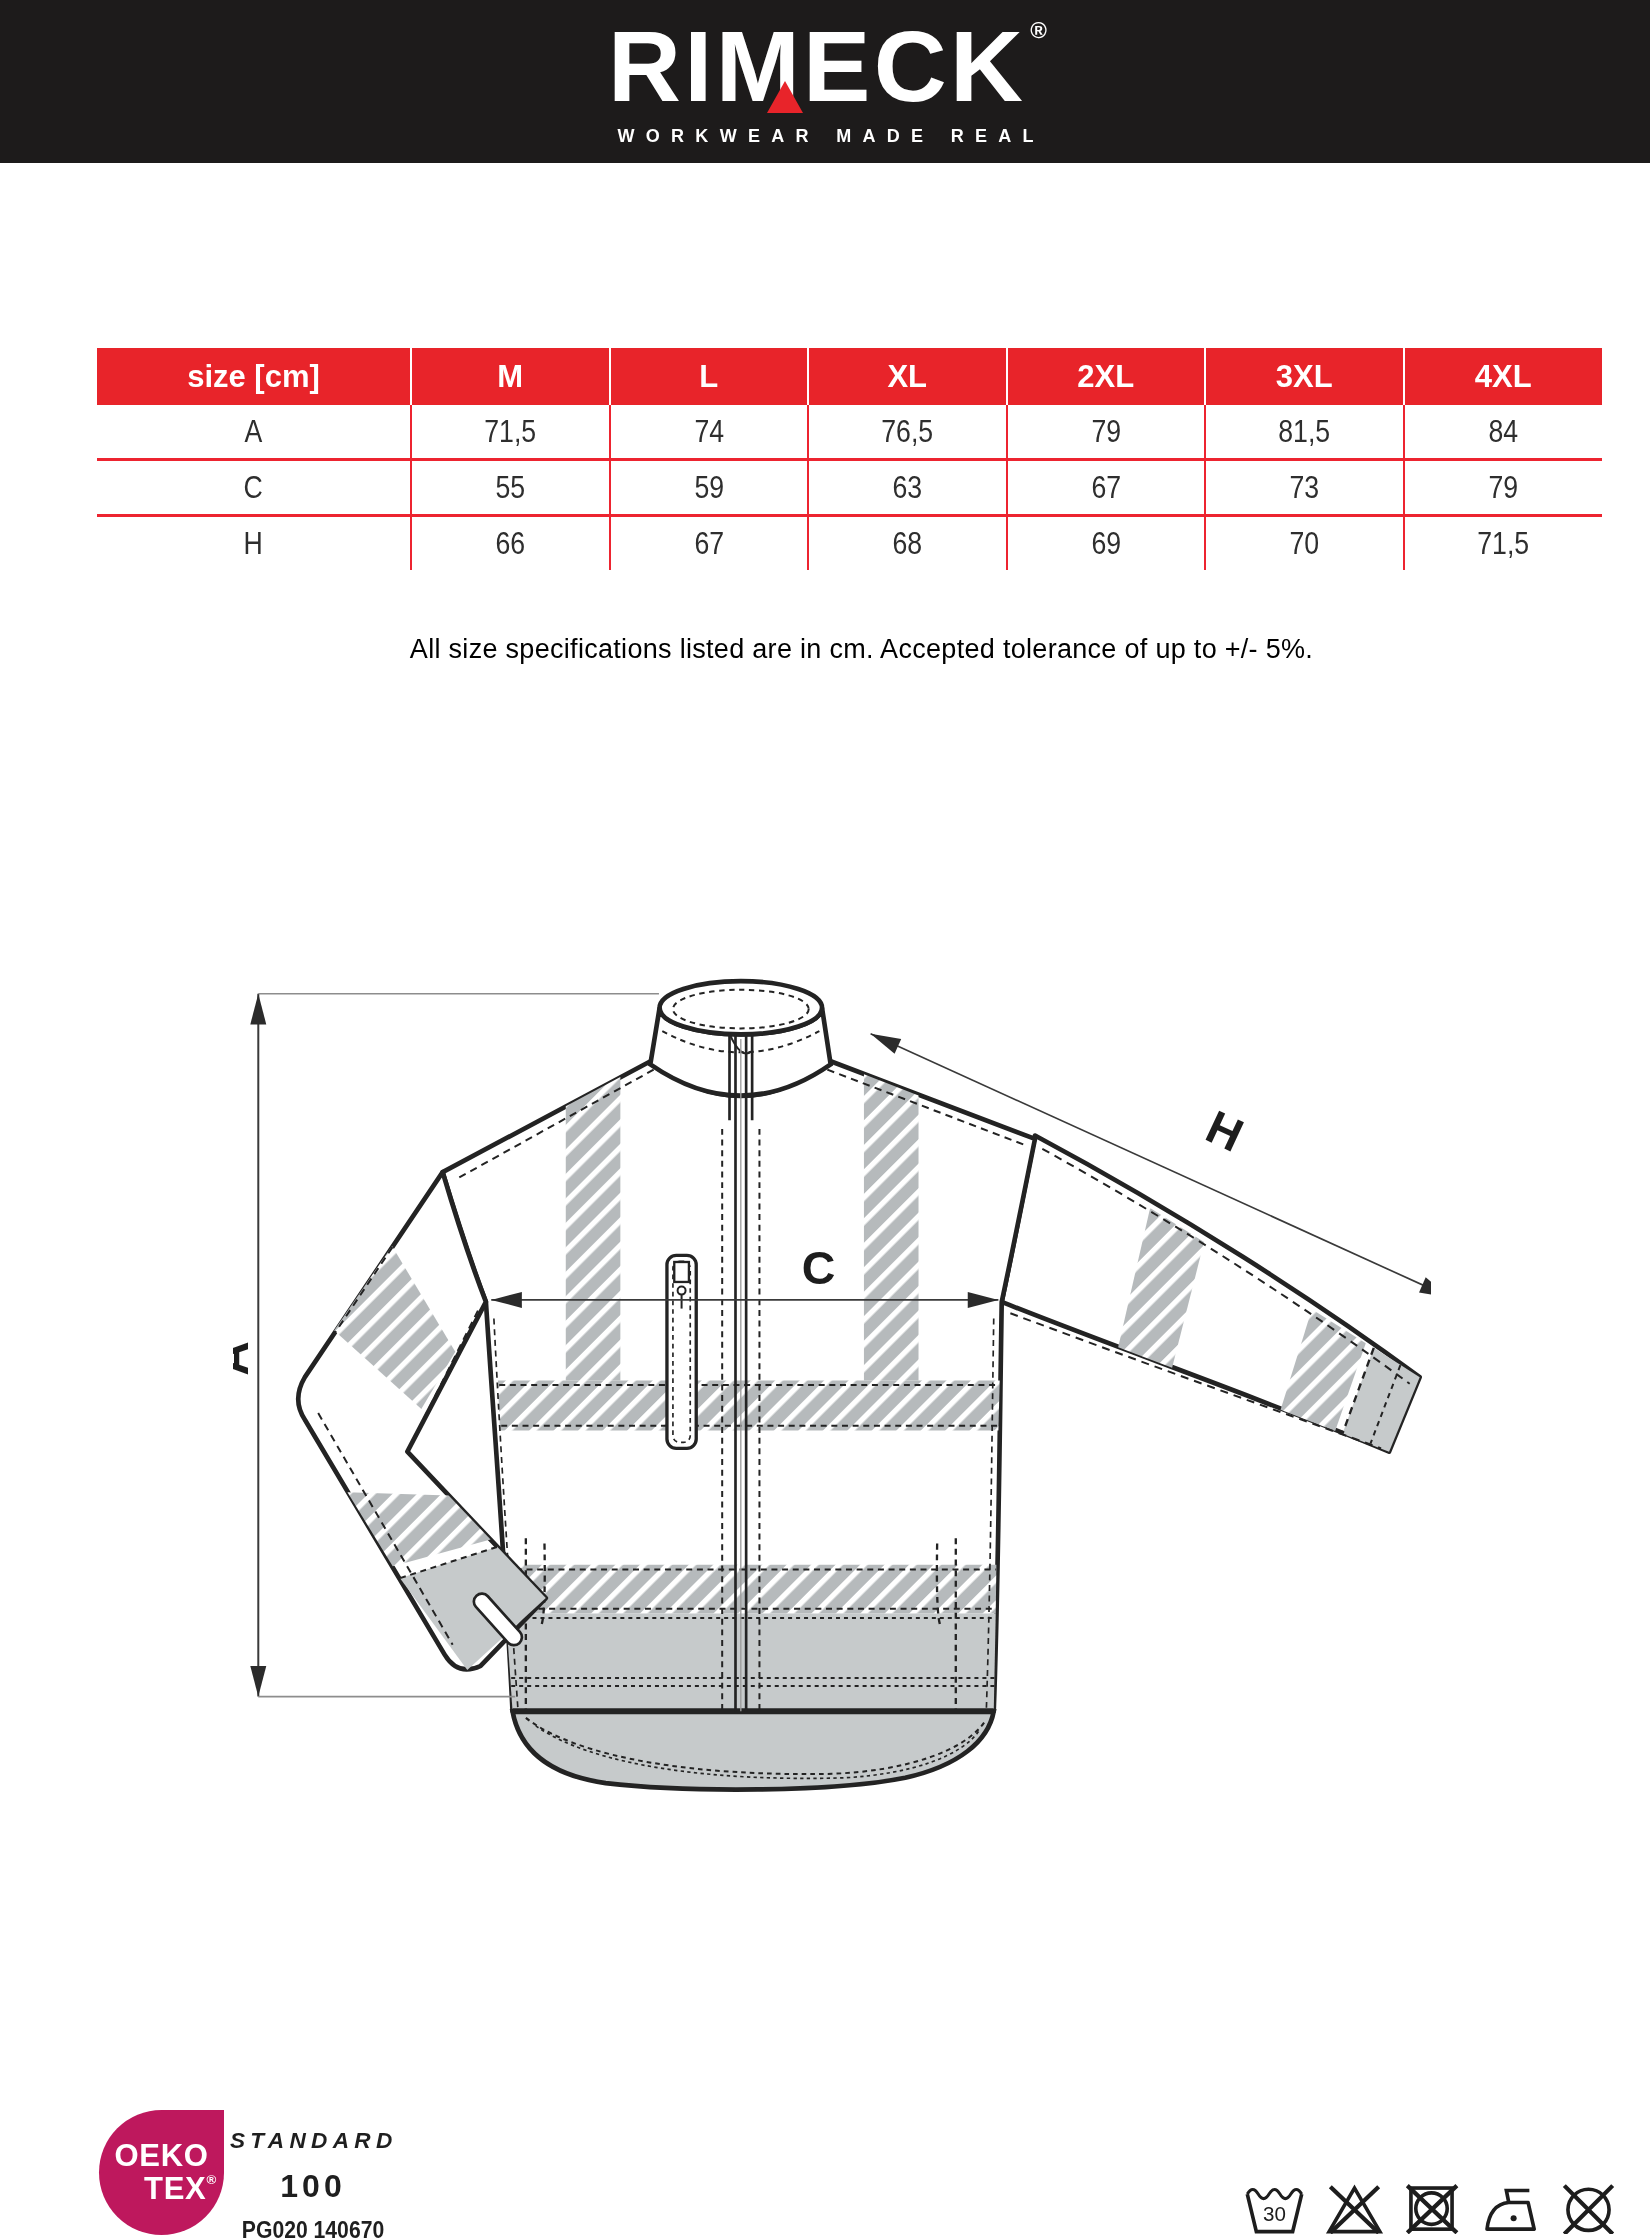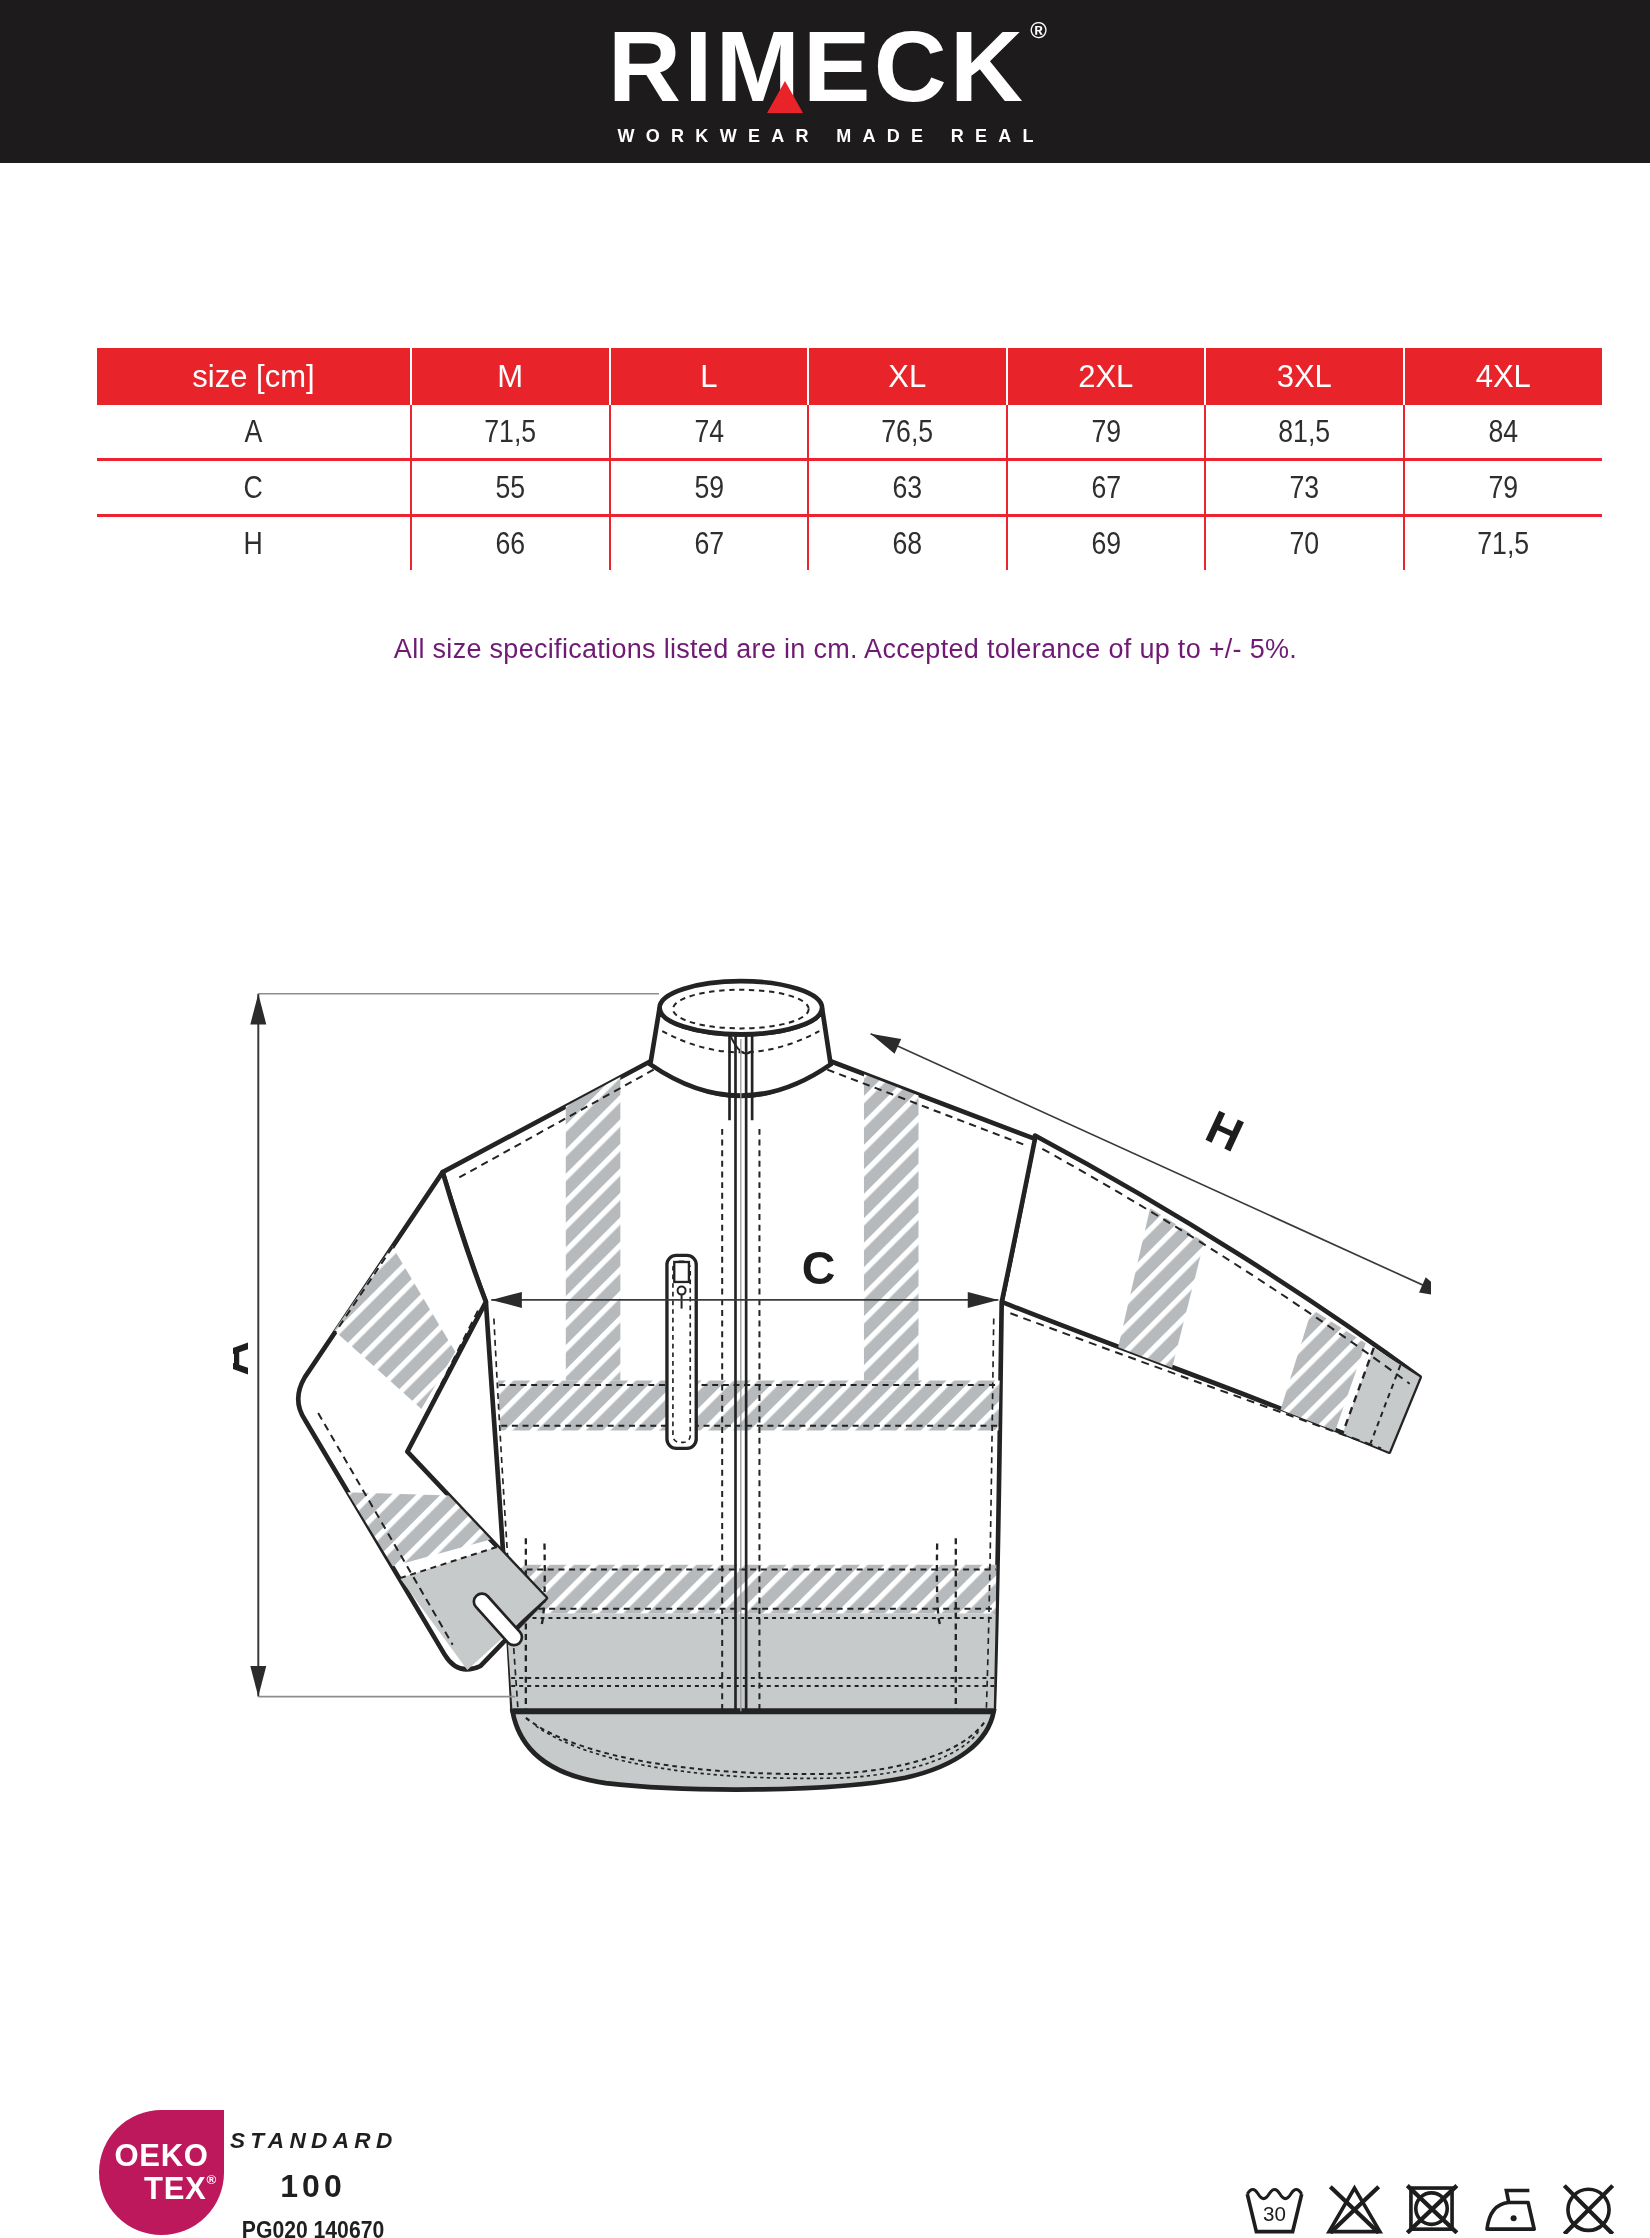--- a/index.html
+++ b/index.html
@@ -21,32 +21,32 @@
   .bullet{width:0;height:0;border-top:20px solid transparent;border-bottom:20px solid transparent;
           border-left:35px solid #e8242a;margin-top:9.3px;}
   .page-title{font-size:63px;font-weight:bold;color:#1d1d1d;margin:0 0 0 25px;line-height:1.0;letter-spacing:0.7px;}
   .product-code{color:#e8242a;font-size:35px;font-weight:bold;margin-left:13.3px;margin-top:0px;}
   .category{margin-left:auto;font-size:31px;color:#2a2a2a;margin-top:20px;display:flex;align-items:center;white-space:nowrap;}
   .gender-glyph{font-size:37px;margin-right:2.7px;line-height:1;}
 
   
   table.size-table{position:absolute;top:348px;left:97px;width:1505px;border-collapse:collapse;table-layout:fixed;}
   table.size-table col.c0{width:314px;}
-  table.size-table th{background:#e8242a;color:#fff;font-weight:normal;font-size:31px;height:55px;
+  table.size-table th{background:#e8242a;color:#fff;font-weight:bold;font-size:31px;height:55px;
                       border-left:2.7px solid #fff;}
   table.size-table th:first-child{border-left:none;}
   table.size-table td{height:51px;text-align:center;font-size:31px;color:#2e2e2e;
                       border-left:2.7px solid #ed2430;background:#fff;}
   table.size-table td:first-child{border-left:none;}
   table.size-table tbody tr + tr td{border-top:3.3px solid #ed2430;}
   .cn{display:inline-block;transform:scaleX(0.86);transform-origin:center;}
 
   
-  .note{position:absolute;top:607px;left:93px;width:1505px;text-align:center;
-        font-size:27px;color:#701a75;letter-spacing:0.3px;}
+  .note{position:absolute;top:607px;left:109px;width:1505px;text-align:center;
+        font-size:27px;color:#000000;letter-spacing:0.3px;}
 
   
   .drawing{position:absolute;left:233px;top:919px;width:1198px;height:879px;}
 
   
   .oeko-logo{position:absolute;left:99px;top:2110px;width:125px;height:125px;background:#be185d;
              border-radius:50% 0 50% 50%;display:flex;flex-direction:column;align-items:center;
              justify-content:center;color:#fff;font-weight:bold;line-height:1.05;}
   .oeko-logo .l1{font-size:31px;letter-spacing:0.7px;}
   .oeko-logo .l2{font-size:31px;letter-spacing:0.7px;margin-left:38px;}

